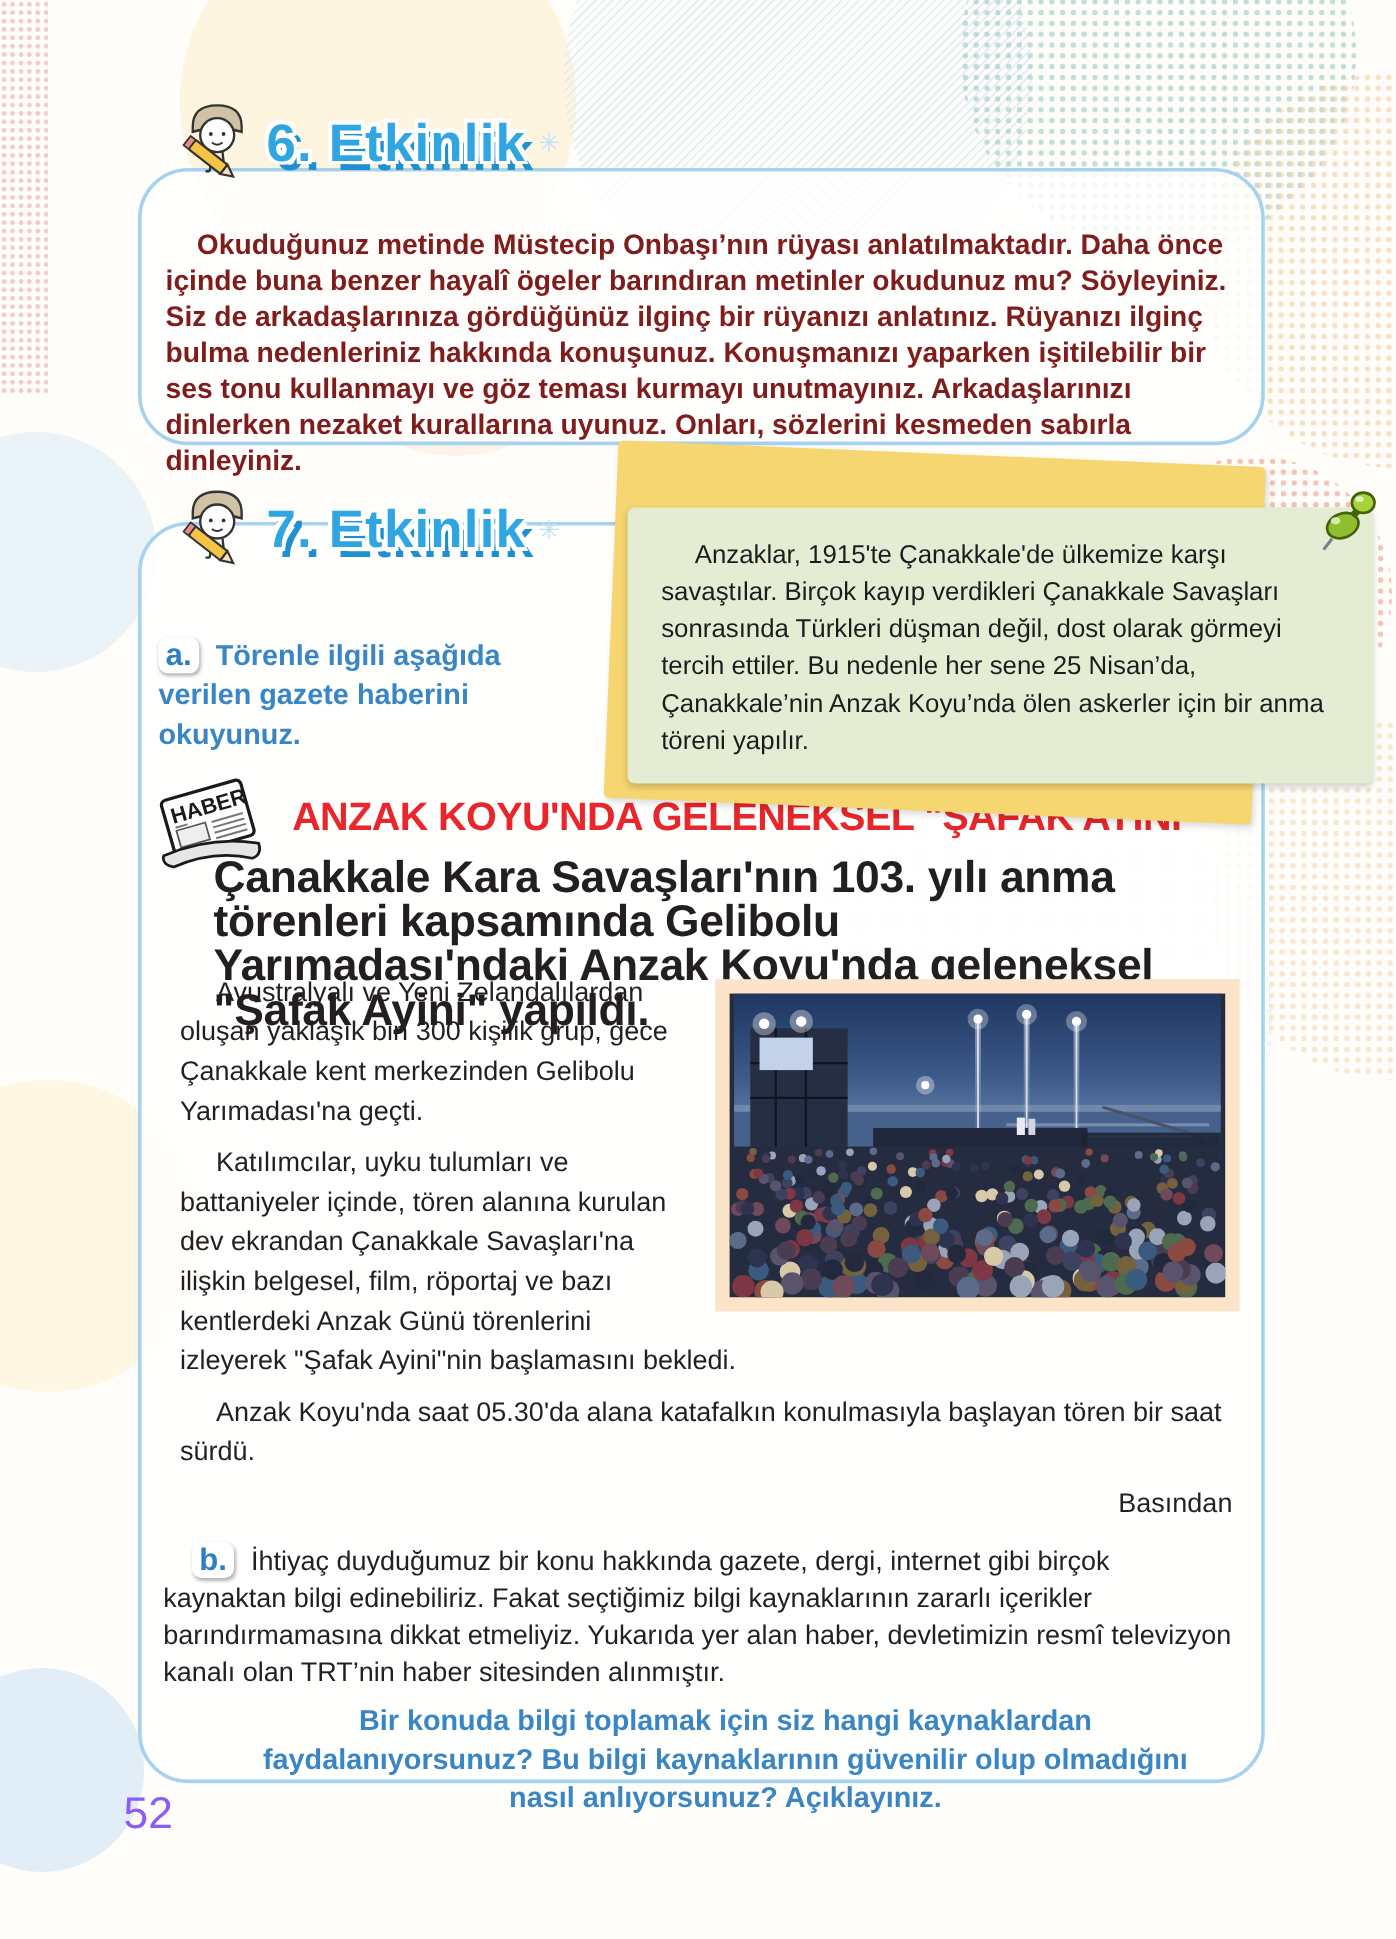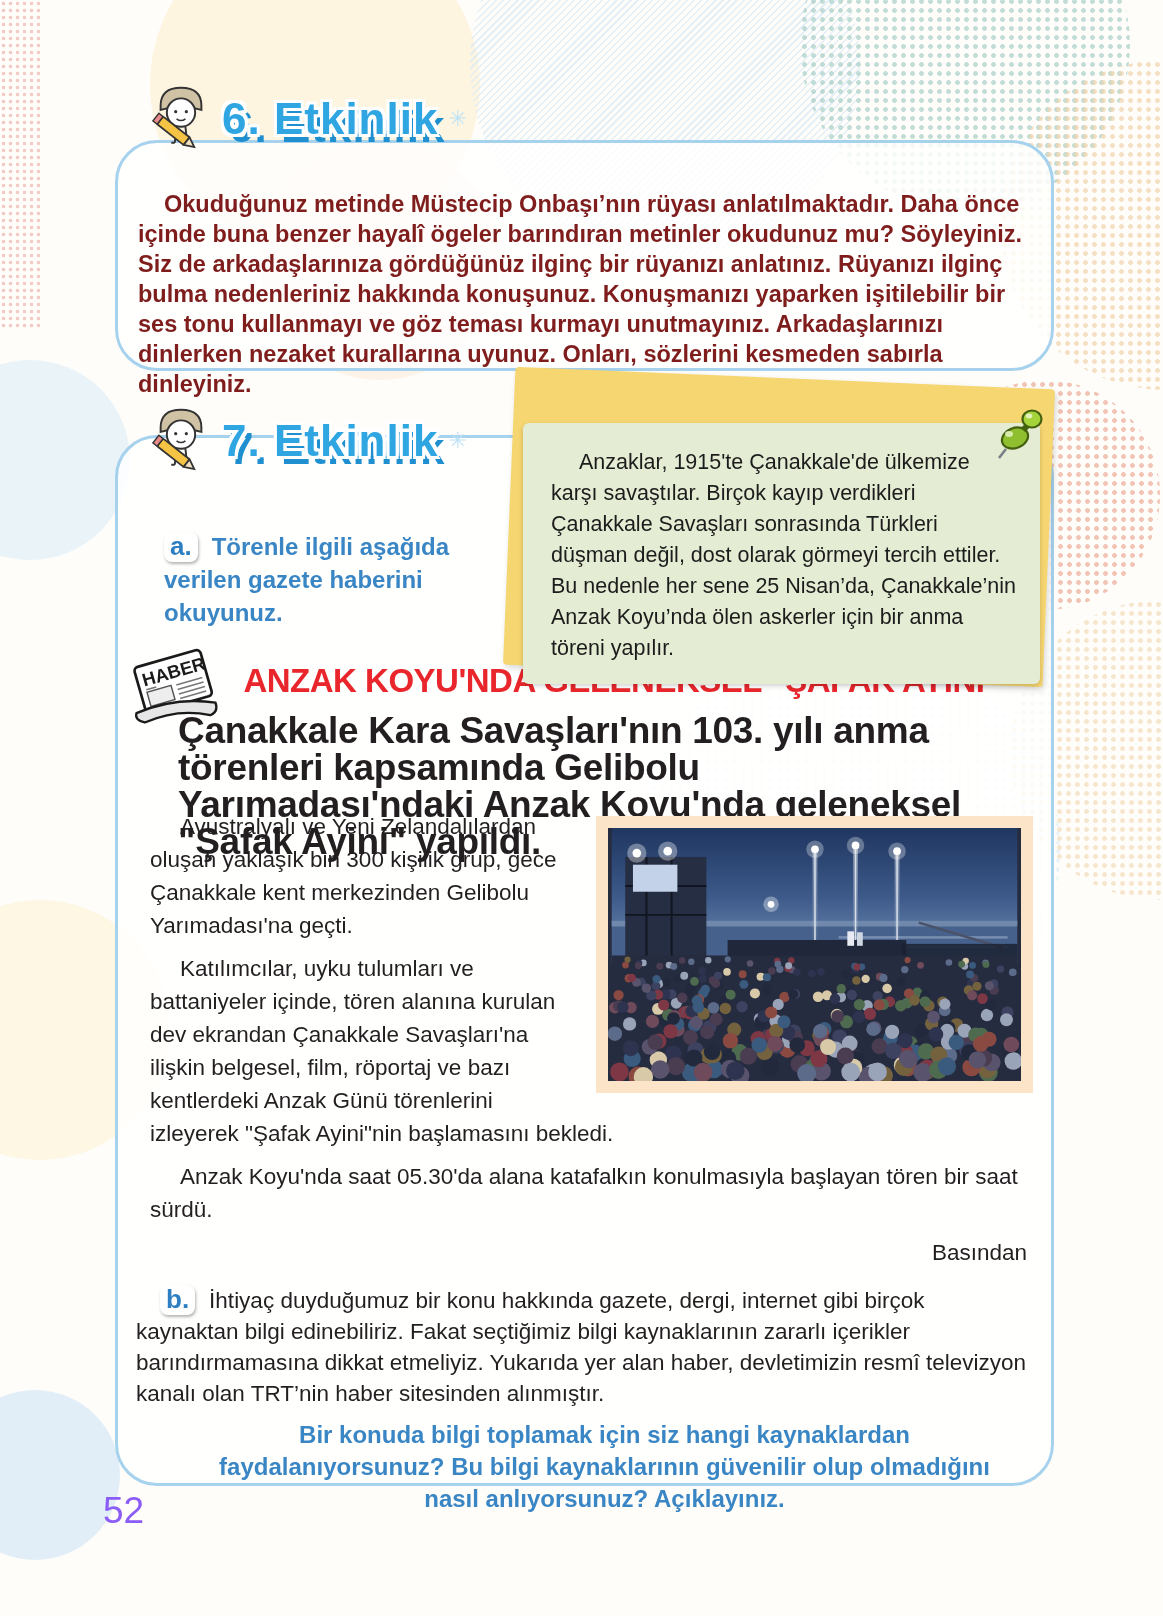--- a/index.html
+++ b/index.html
@@ -29,27 +29,27 @@
   
   .intro{position:absolute;left:20px;right:22px;top:22px;color:#7f1d1d;font-weight:bold;
          font-size:23.5px;line-height:30px;text-indent:26px;}
 
   
   .abl{display:inline-block;background:#ffffff;border-radius:8px;padding:0 6px 2px 6px;
        color:#2e7fc2;font-weight:bold;font-size:26px;line-height:28px;
        box-shadow:1px 2px 3px rgba(120,120,120,.55);margin-right:14px;}
 
   .a-text{position:absolute;left:14px;top:68px;width:368px;color:#3a86c5;font-weight:bold;
-          font-size:24px;line-height:33px;z-index:2;margin-left:32px;}
+          font-size:24px;line-height:33px;z-index:2;}
 
   
   .note-stack{position:absolute;left:405px;top:-15px;width:517px;z-index:3;}
   .note-back{position:absolute;left:-14px;top:-45px;width:540px;height:298px;background:#f6d671;
              transform:rotate(2.4deg);border-radius:4px;box-shadow:2px 3px 6px rgba(0,0,0,.15);}
-  .note-front{position:relative;width:517px;box-sizing:border-box;background:#e4ecd3;border-radius:6px;
+  .note-front{position:relative;width:621px;box-sizing:border-box;background:#e4ecd3;border-radius:6px;
               padding:24px 20px 20px 28px;box-shadow:0 2px 5px rgba(0,0,0,.18);}
   .note-front p{margin:0;font-size:21.5px;line-height:31px;text-indent:28px;color:#1c1c1c;}
   .pin{position:absolute;right:-4px;top:-16px;z-index:4;}
 
   
   .news-icon{position:absolute;left:6px;top:196px;z-index:2;}
   .headline{position:absolute;left:110px;right:36px;top:224px;text-align:center;
             color:#e8262b;font-weight:bold;font-size:33px;letter-spacing:-0.5px;z-index:2;}
   .subhead{position:absolute;left:60px;right:78px;top:274px;font-weight:bold;
            font-size:37px;line-height:37px;letter-spacing:-0.3px;z-index:2;}

